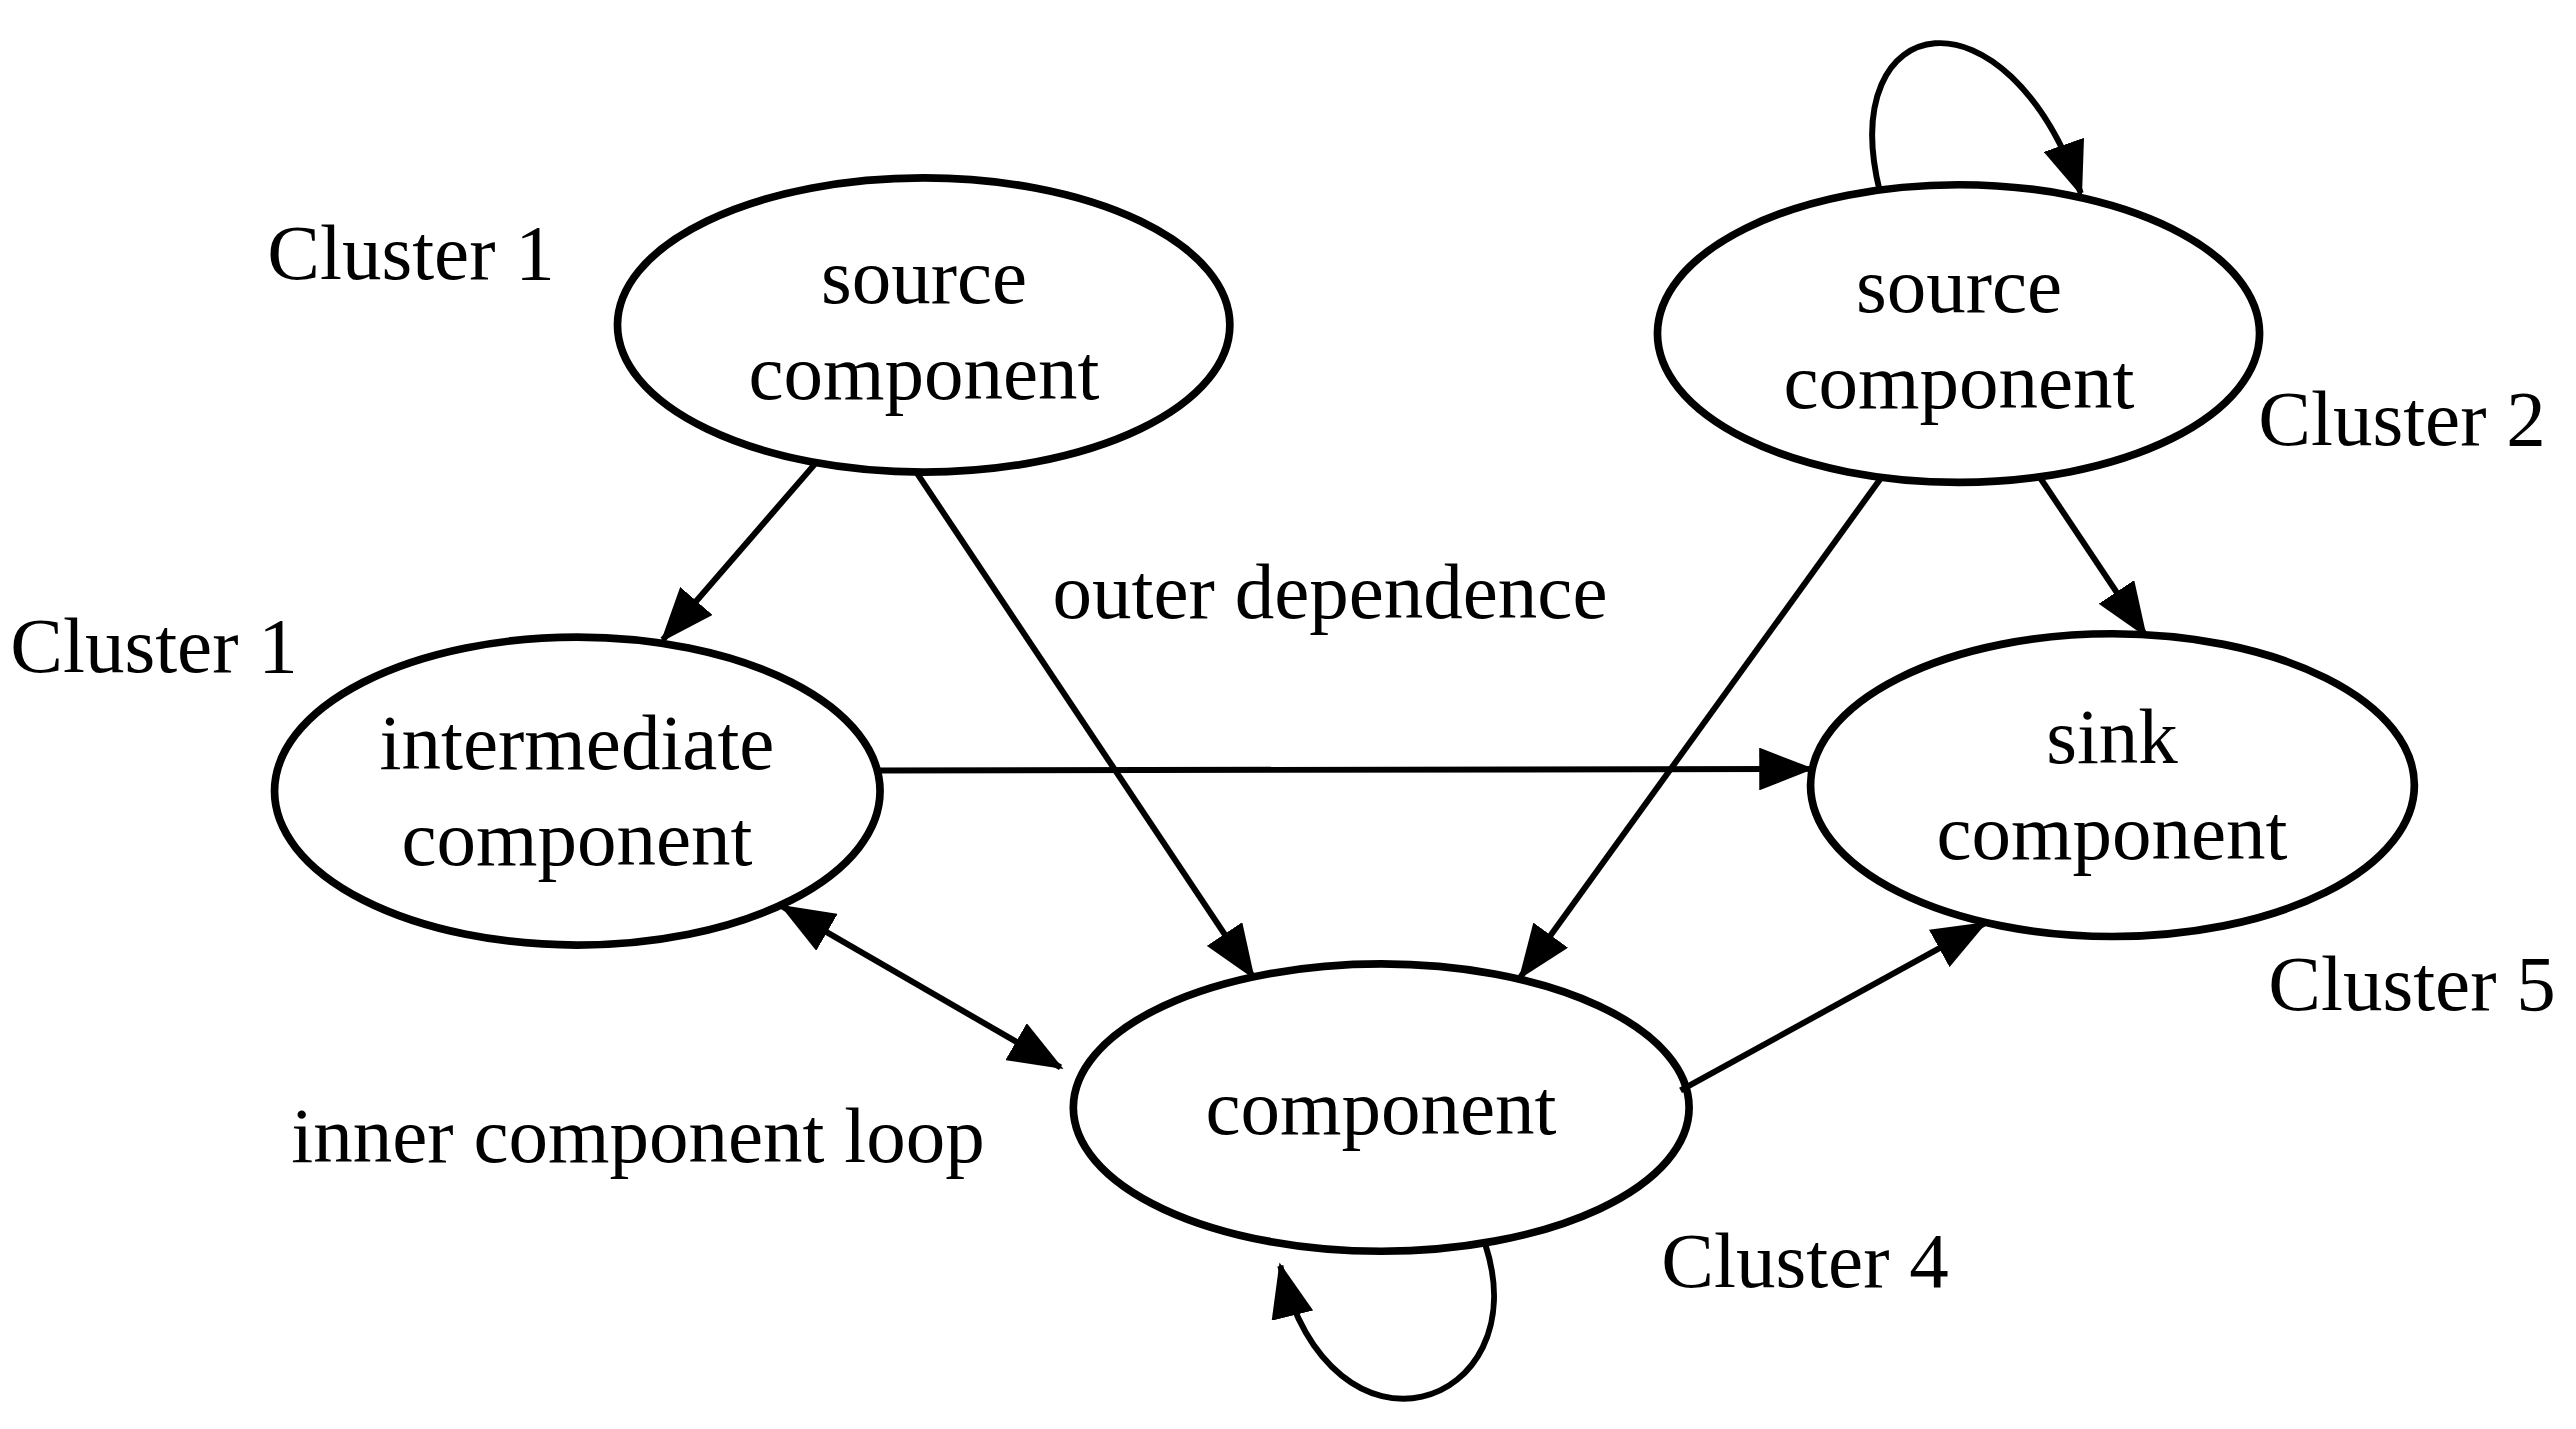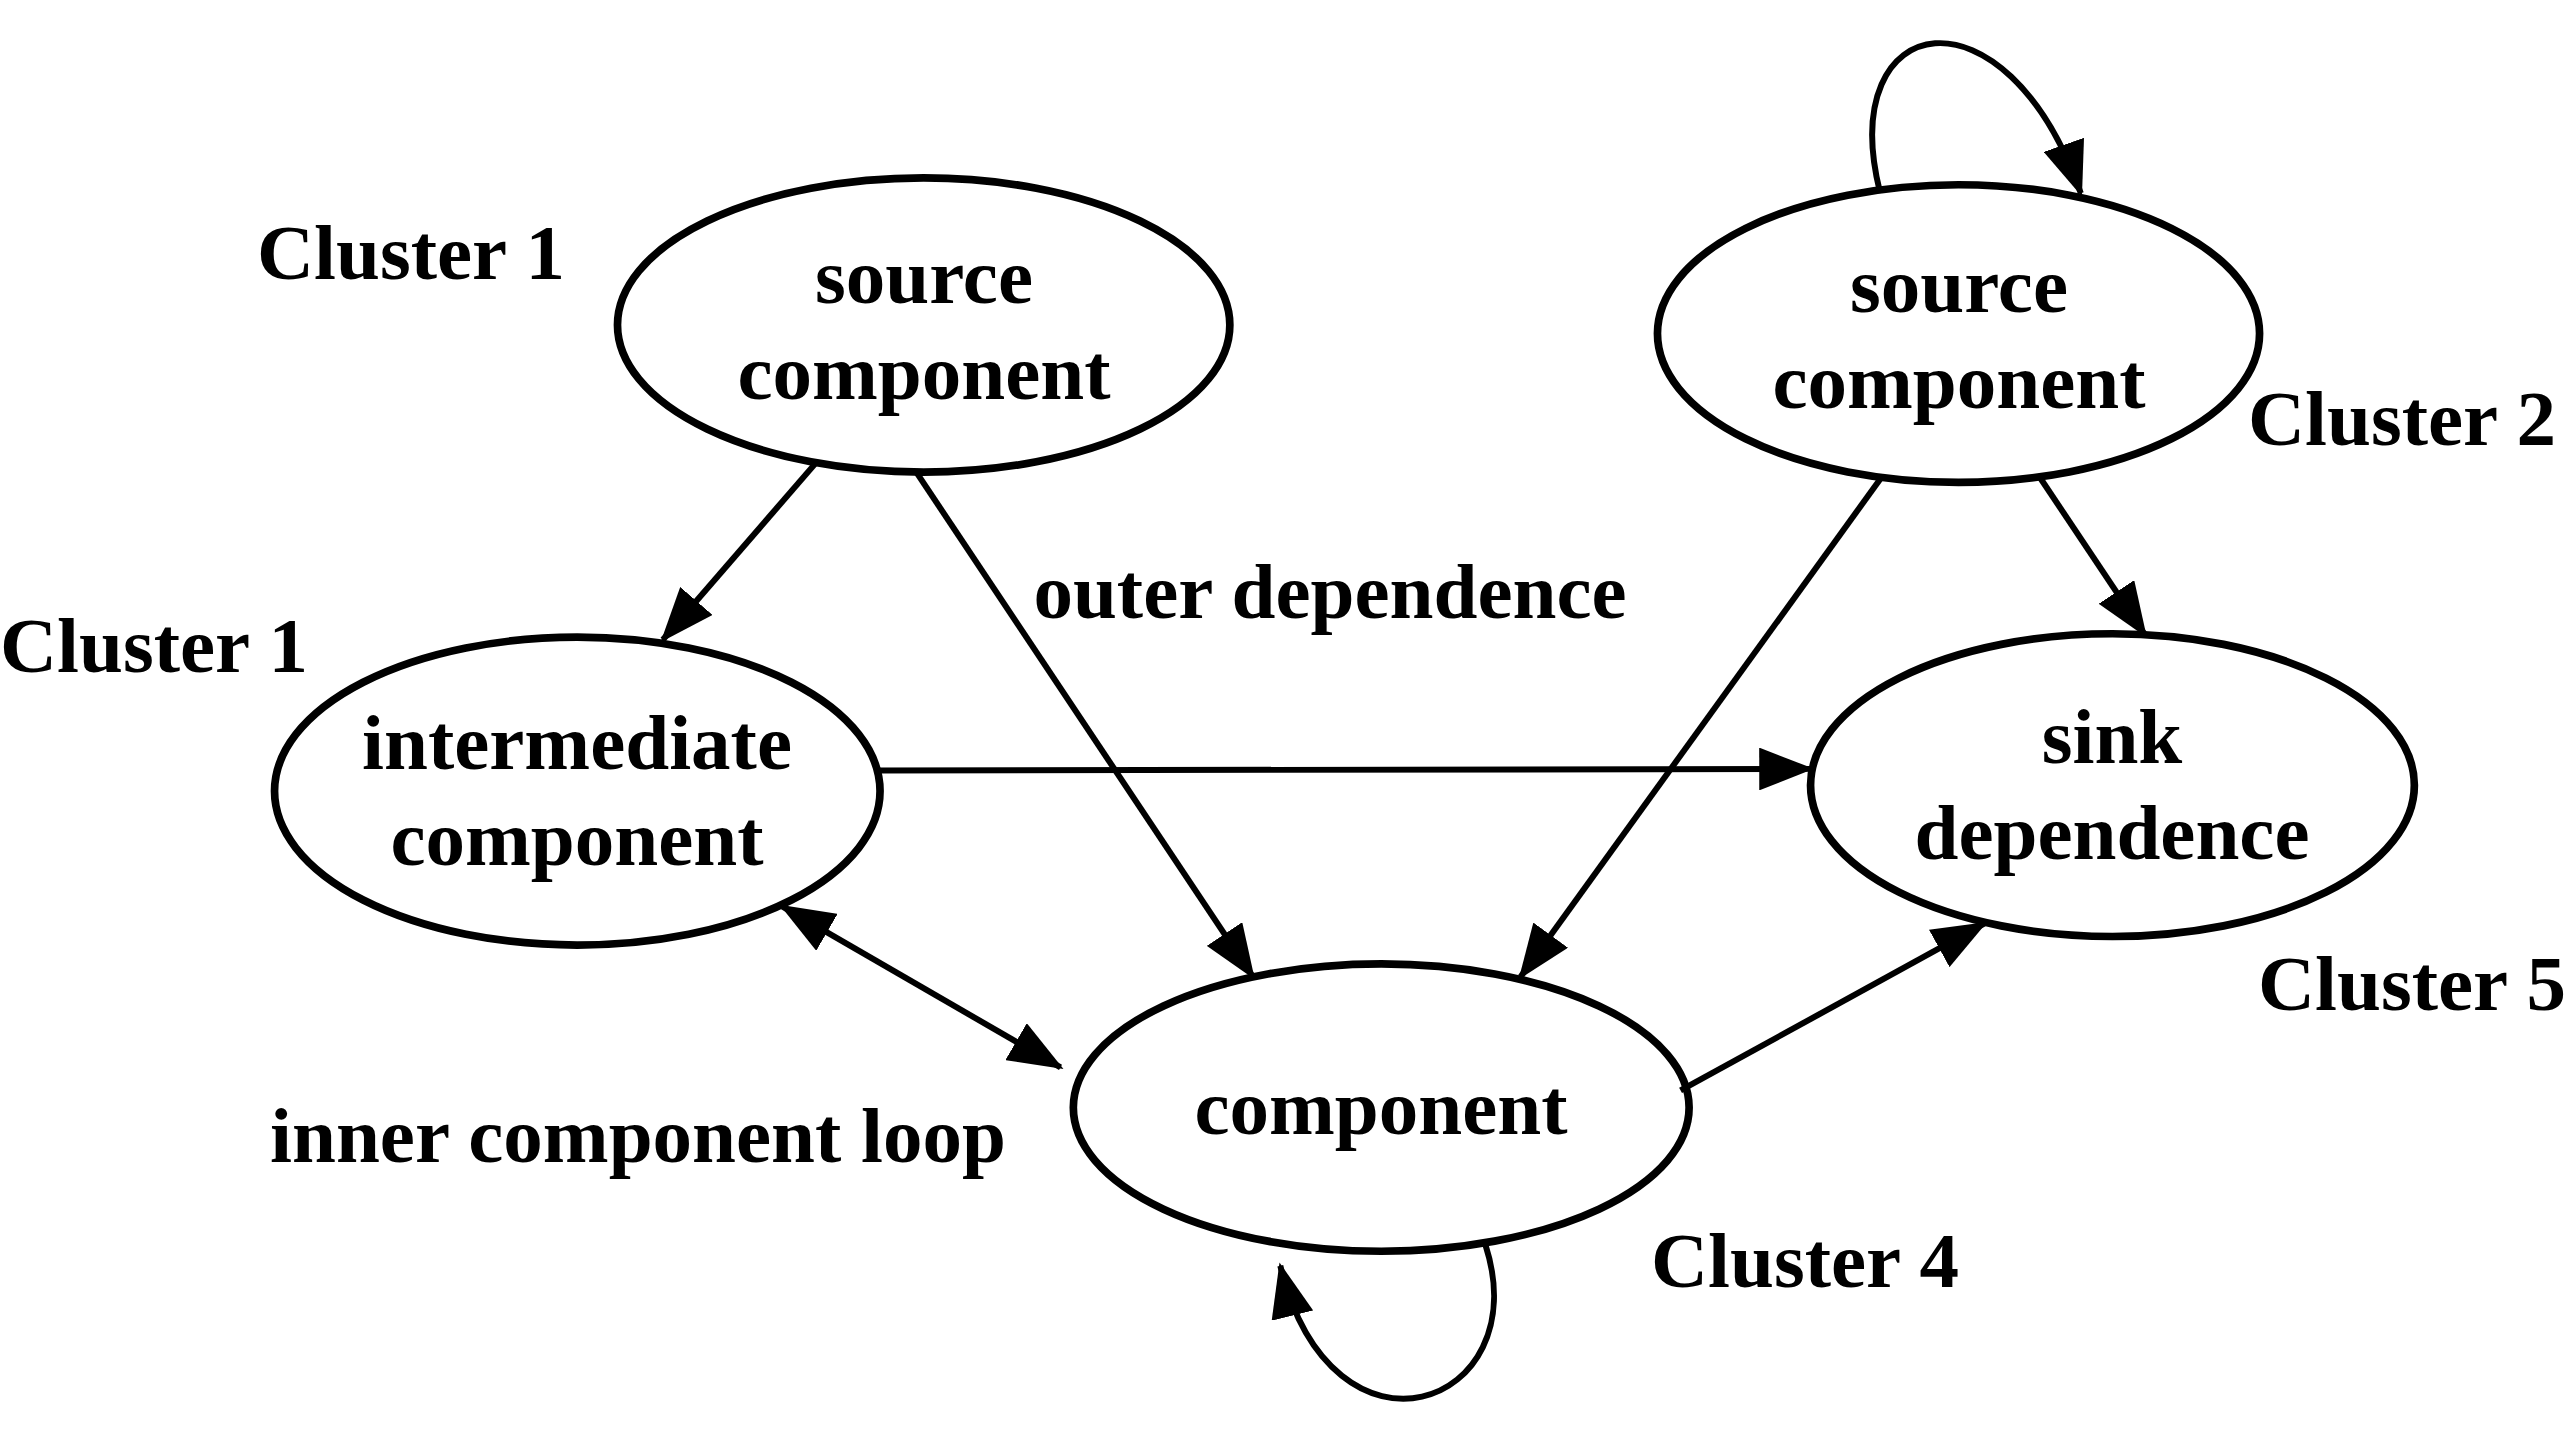--- a/index.html
+++ b/index.html
@@ -14,21 +14,20 @@
   }
   #diagram-svg { position: absolute; left: 0; top: 0; width: 2576px; height: 1430px; }
   .lbl {
     position: absolute;
     transform: translate(-50%, -50%);
     font-size: 79px;
     line-height: 1.22;
     text-align: center;
     white-space: nowrap;
     color: #000000;
-    font-weight: bold;
   }
   .node-lbl {
     width: 479px;
     white-space: normal;
   }
 </style>
 </head>
 <body>
 
 <div id="canvas">
@@ -60,20 +59,20 @@
 
   <div class="lbl" style="left:411px; top:253px;">Cluster 1</div>
   <div class="lbl" style="left:2402px; top:419px;">Cluster 2</div>
   <div class="lbl" style="left:154px; top:646px;">Cluster 1</div>
   <div class="lbl" style="left:1805px; top:1261px;text-align:right;">Cluster 4</div>
   <div class="lbl" style="left:2412px; top:984px;">Cluster 5</div>
 
   <div class="lbl node-lbl" style="left:924px; top:325px;">source component</div>
   <div class="lbl node-lbl" style="left:1959px; top:334px;">source component</div>
   <div class="lbl node-lbl" style="left:577px; top:791px;">intermediate component</div>
-  <div class="lbl node-lbl" style="left:2112px; top:785px;">sink dependence</div>
+  <div class="lbl node-lbl" style="left:2112px; top:785px;">sink component</div>
   <div class="lbl node-lbl" style="left:1381px; top:1108px;">component</div>
 
   <div class="lbl" style="left:1330px; top:592px;text-align:center;">outer dependence</div>
   <div class="lbl" style="left:638px; top:1136px;">inner component loop</div>
 
 </div>
 
 
 </body></html>

